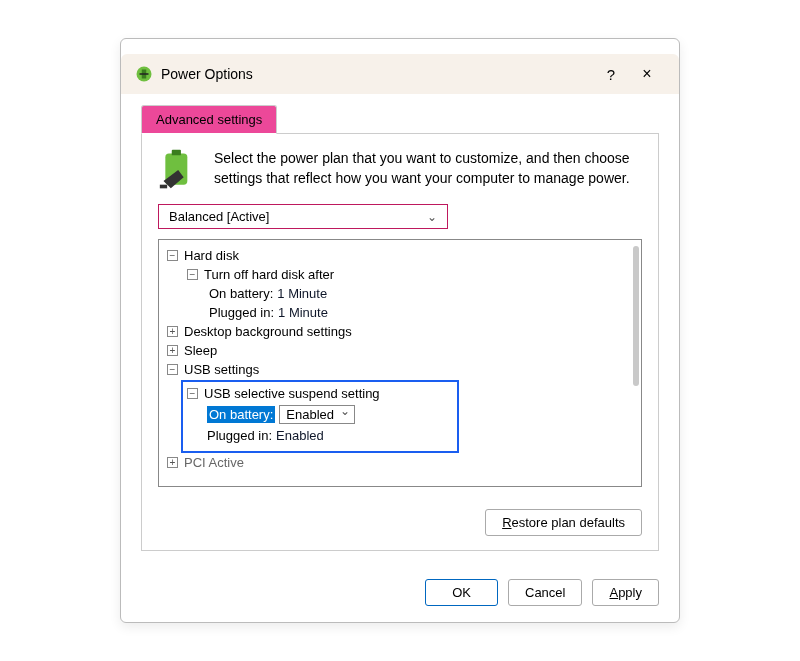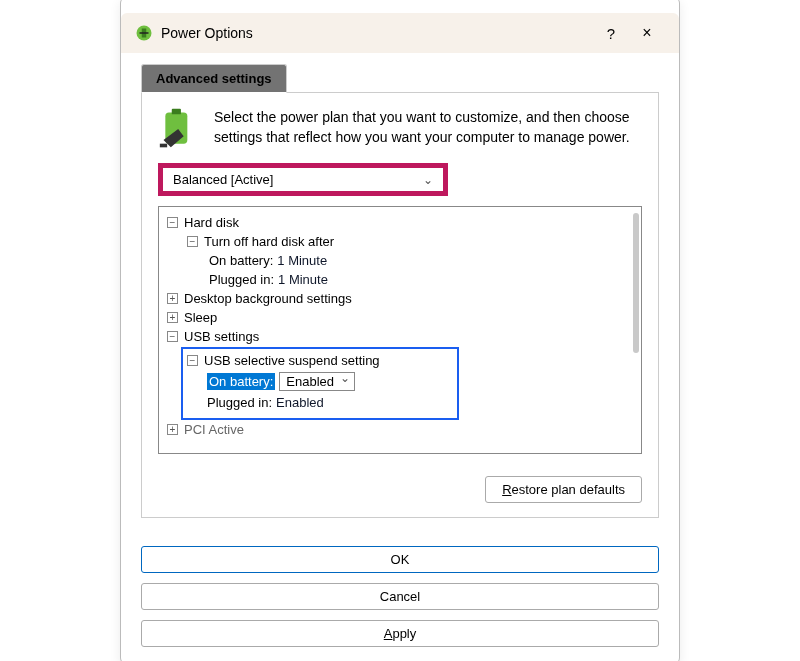--- a/index.html
+++ b/index.html
@@ -46,43 +46,42 @@
       border: none;
     }
     .close-btn { font-size: 16px; }
     .content { padding: 10px 20px 16px 20px; }
     .tab-strip {
       display: flex;
       border-bottom: 1px solid #ccc;
       position: relative;
     }
     .tab {
-      background: #737373;
+      background: #ec4899;
       border: 1px solid #ccc;
       border-bottom: 1px solid #fff;
       padding: 6px 14px;
       font-size: 13px;
       position: relative;
       top: 1px;
       border-top-left-radius: 3px;
       border-top-right-radius: 3px;
       cursor: pointer;
-      font-weight: bold;
     }
     .tab-body {
       border: 1px solid #ccc;
       border-top: none;
       padding: 14px 16px 14px 16px;
     }
     .intro-row { display: flex; gap: 12px; margin-bottom: 12px; }
     .intro-icon { width: 44px; height: 44px; flex-shrink:0; }
     .intro-text { line-height: 1.45; font-size: 14px; }
     .plan-select {
       width: 290px;
-      border: 5px solid #be185d;
+      border: 1px solid #be185d;
       padding: 4px 10px;
       font-size: 13px;
       display: flex; justify-content: space-between; align-items: center;
       margin-bottom: 10px;
       cursor: pointer;
       background:#fff;
     }
     .tree-box {
       border: 1px solid #888;
       height: 248px;
@@ -154,21 +153,20 @@
       cursor: pointer;
     }
     .btn.primary {
       border: 1.5px solid #0067c0;
       padding: 5px 26px;
     }
     .button-row {
       display:flex; justify-content:flex-end;
       gap: 10px;
       padding: 12px 20px 16px 20px;
-      flex-direction: column;
     }
   </style>
 </head>
 <body>
 
 <div class="dialog">
   <div class="titlebar">
     <span class="title-icon">
       <svg viewBox="0 0 24 24">
           <circle cx="12" cy="12" r="10" fill="#6fbf3f"></circle>

